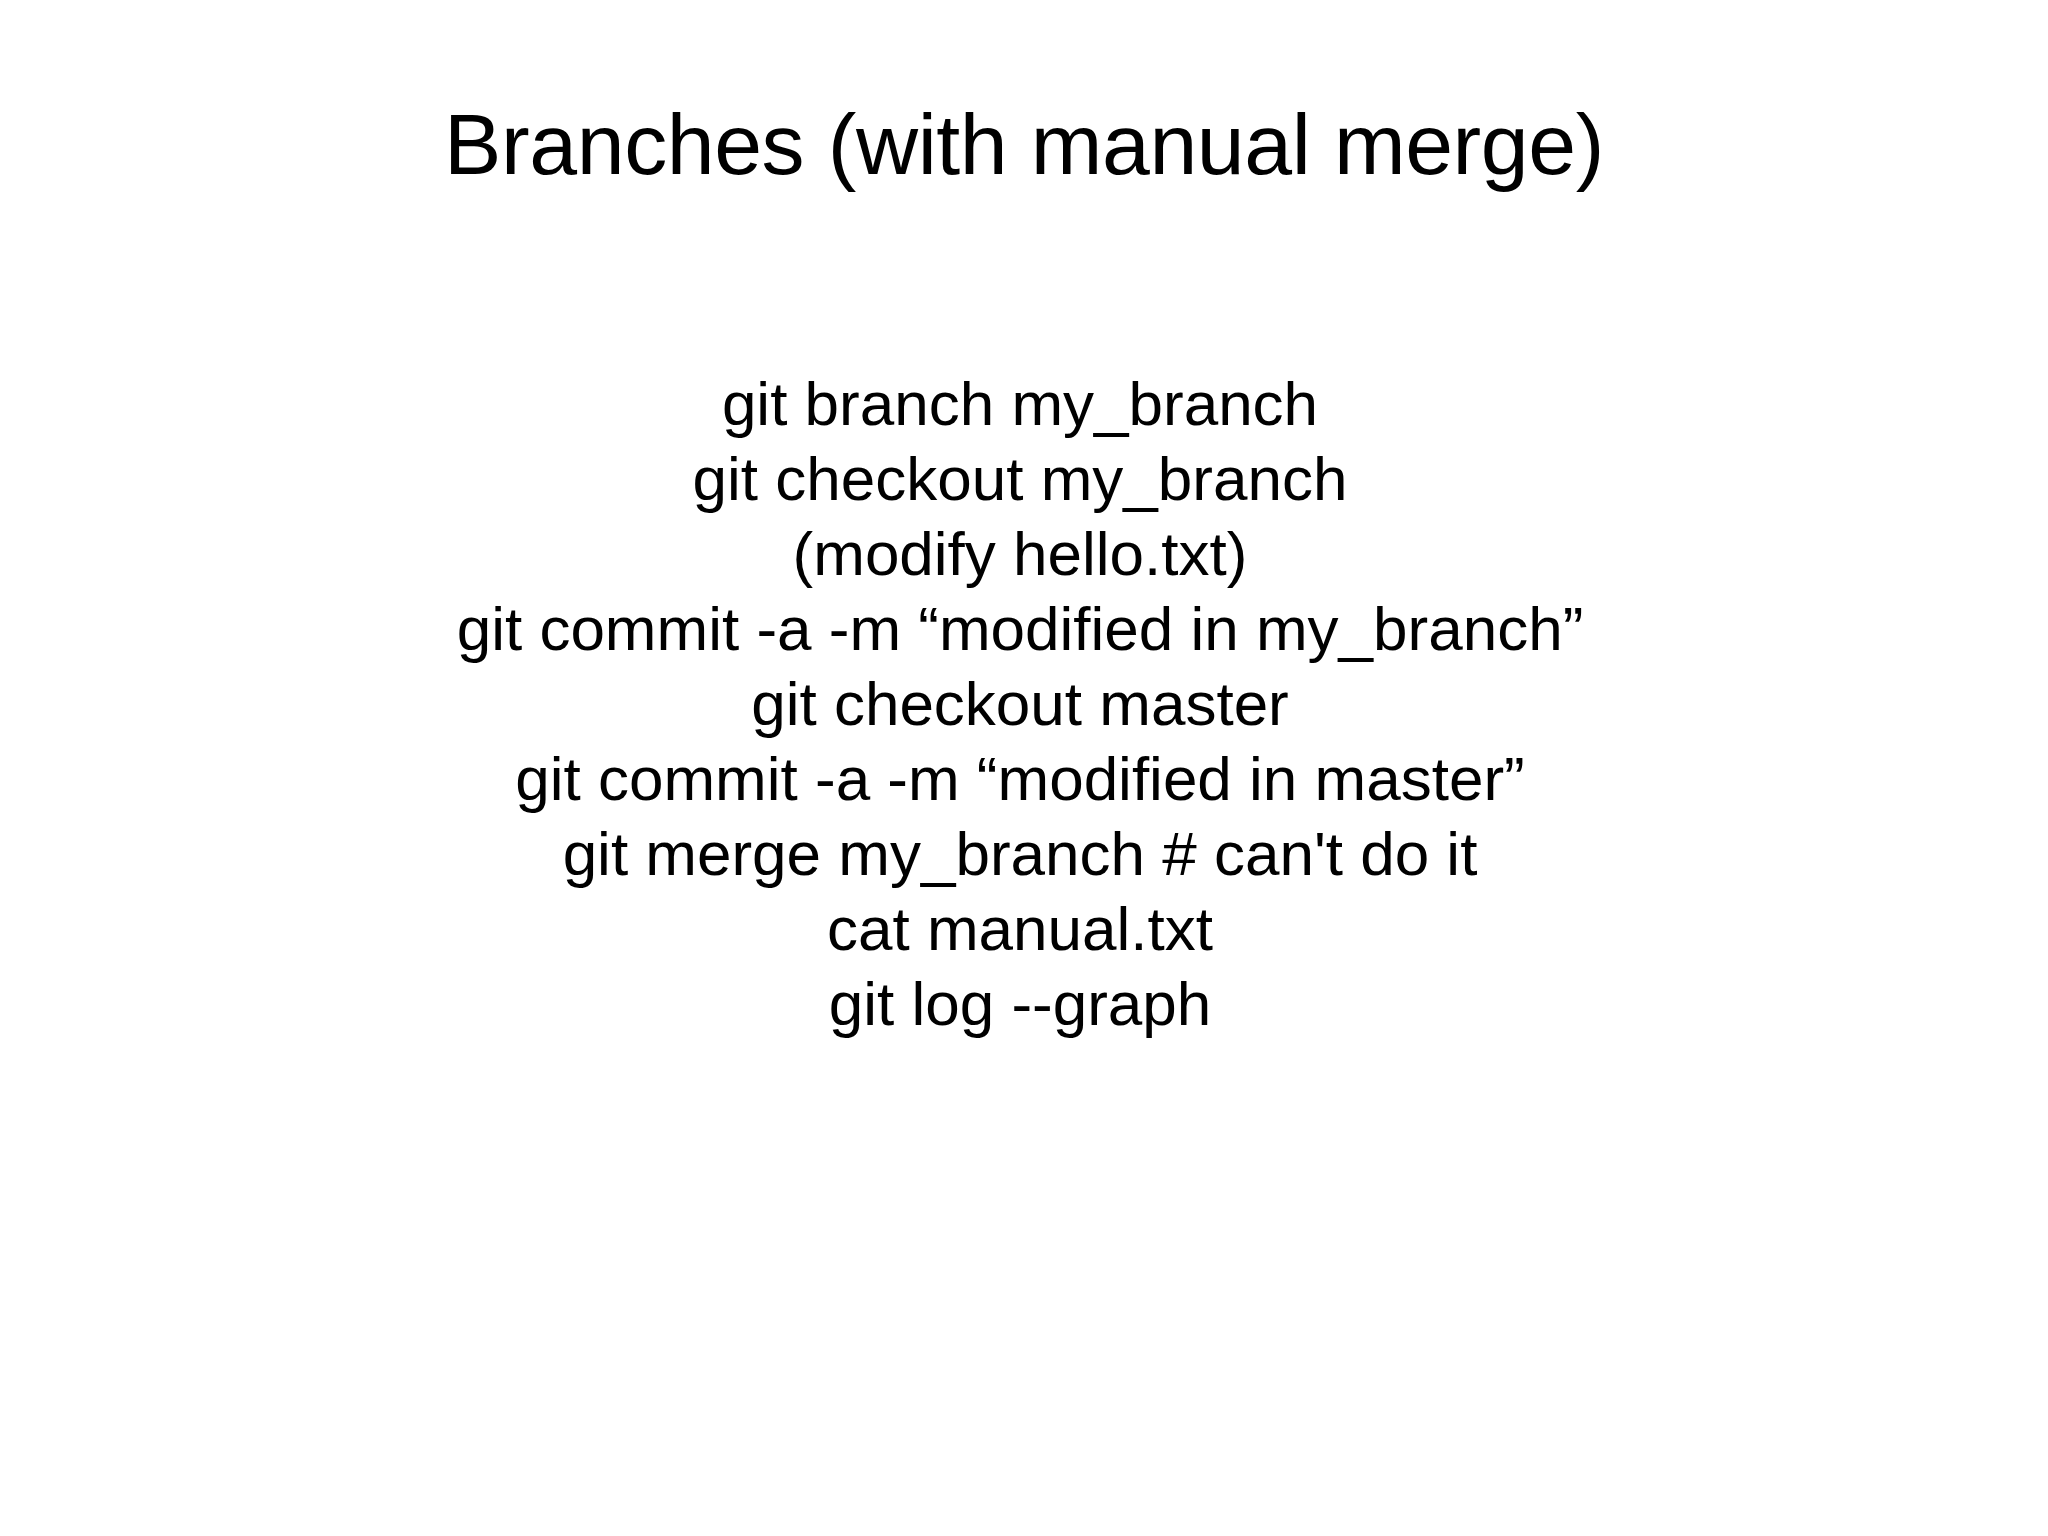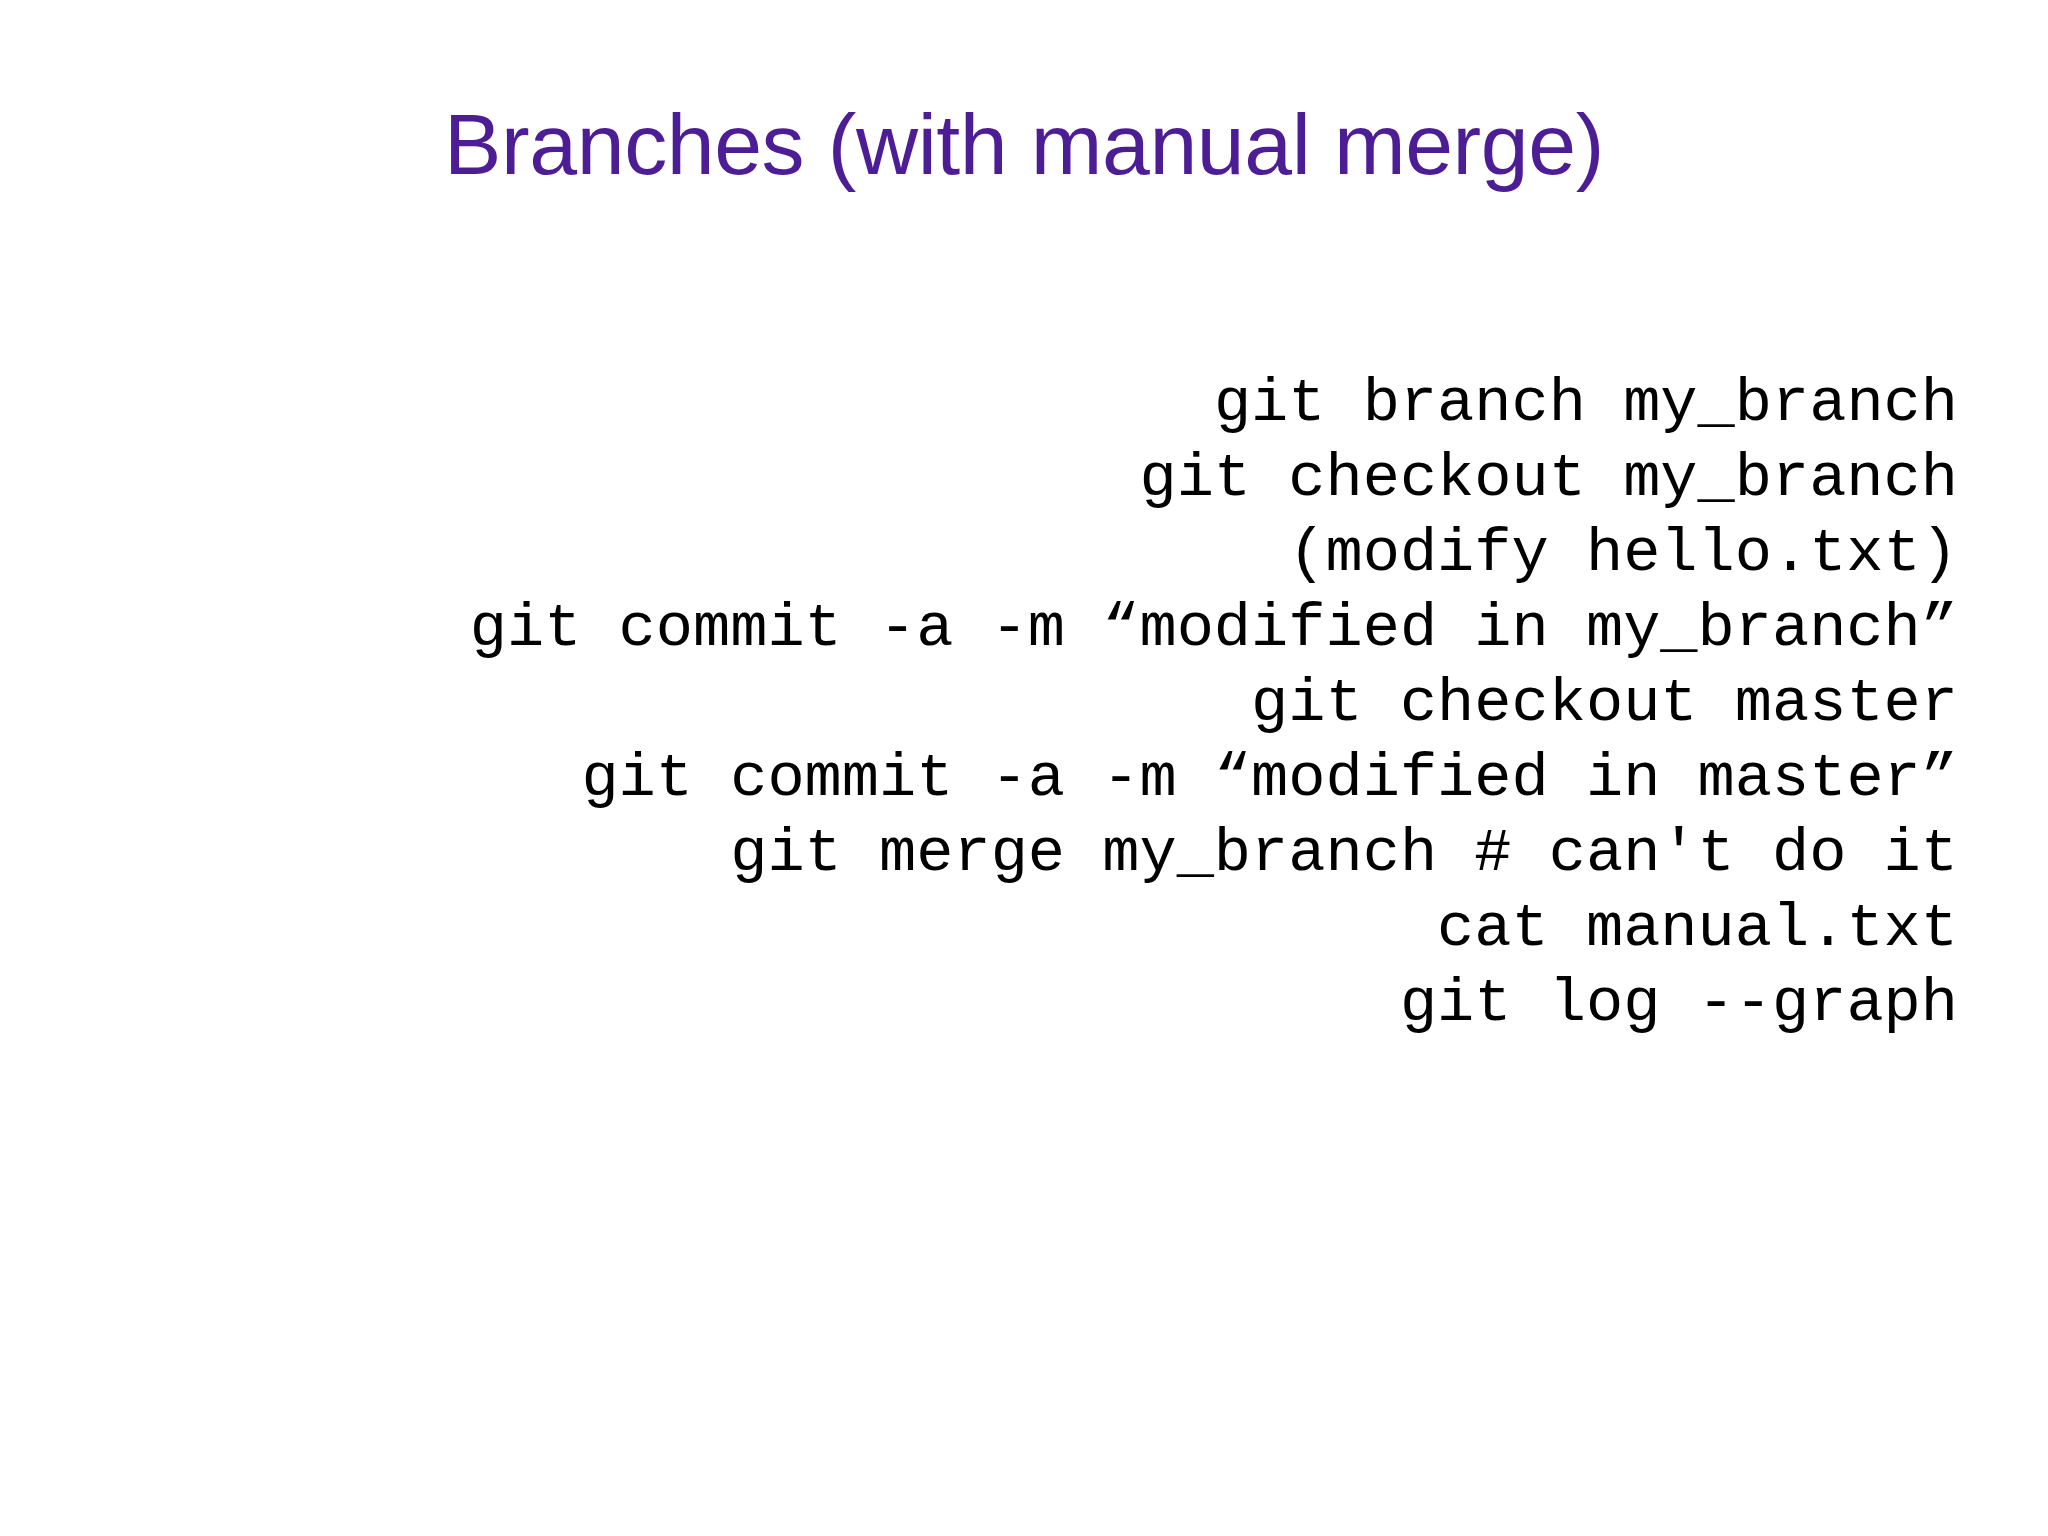--- a/index.html
+++ b/index.html
@@ -25,38 +25,38 @@
     position: absolute;
     left: 0;
     right: 0;
     top: 96px;
     text-align: center;
     font-family: "Liberation Sans", sans-serif;
     font-size: 86px;
     font-weight: 400;
     line-height: 1.12;
     letter-spacing: -0.4px;
-    color: #4c1d95;
+    color: #000000;
     white-space: nowrap;
   }
   .slide-body {
     position: absolute;
     left: 82px;
     top: 366px;
     right: 90px;
   }
   .body-line {
-    font-family: Liberation Mono, monospace;
+    font-family: Liberation Sans, sans-serif;
     font-size: 62px;
     font-weight: 400;
     line-height: 75px;
     letter-spacing: 0px;
     color: #000000;
     white-space: pre;
-    text-align: right;
+    text-align: center;
   }
 </style>
 </head>
 <body>
 
 <div class="slide">
 
   <div class="slide-title">Branches (with manual merge)</div>
 
   <div class="slide-body">

